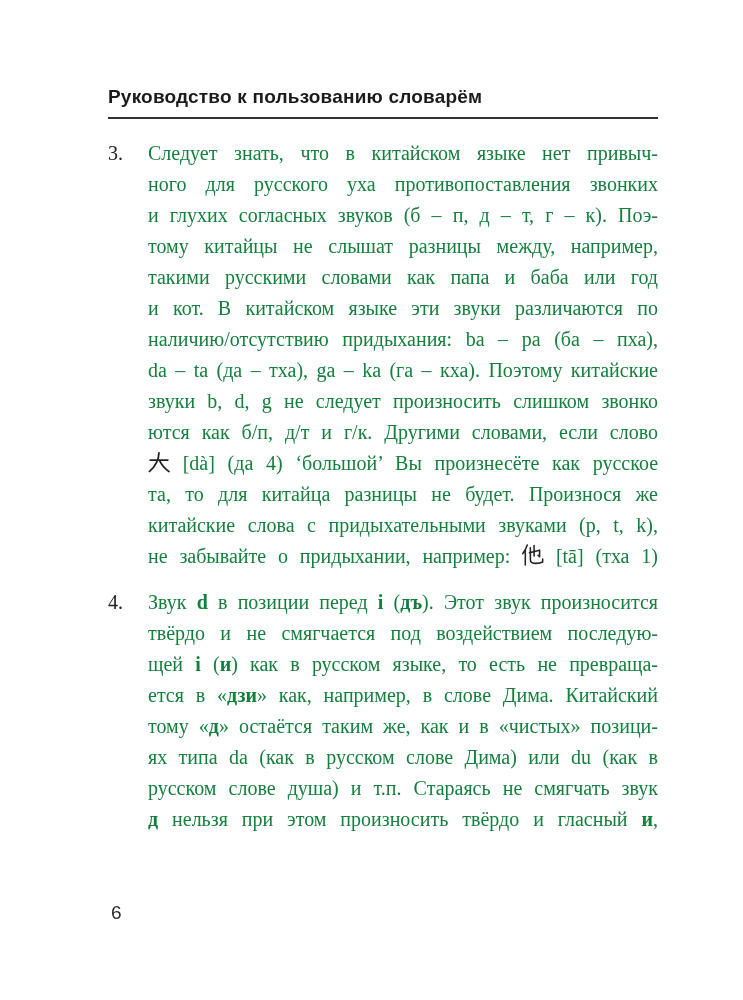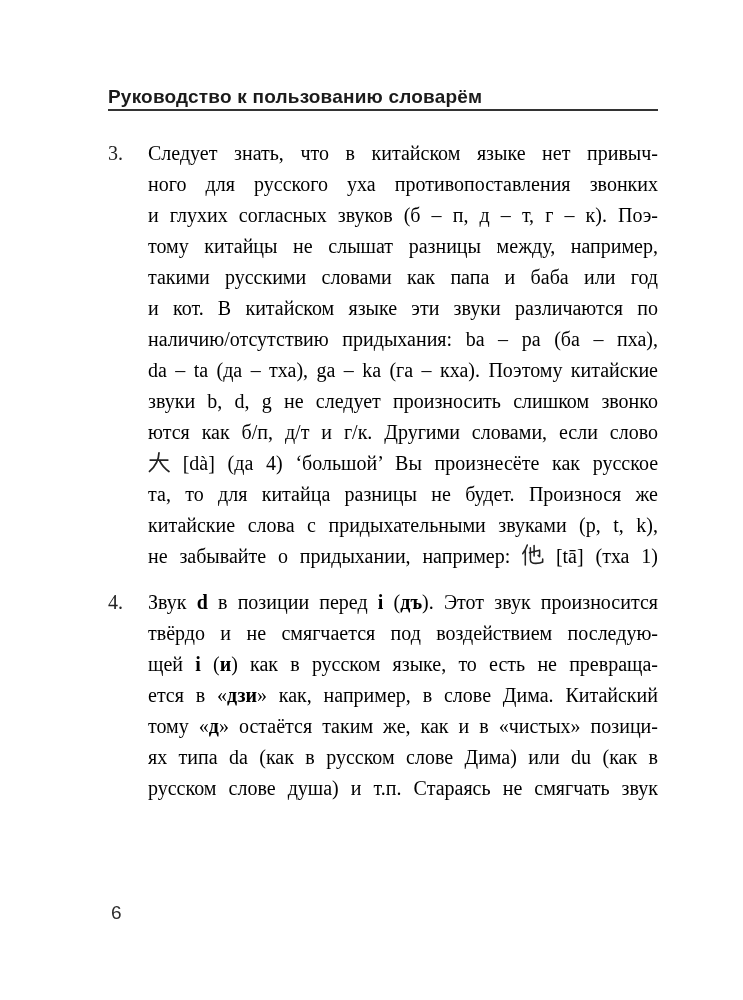--- a/index.html
+++ b/index.html
@@ -14,20 +14,21 @@
     width: 743px;
     height: 1000px;
     background: #ffffff;
     overflow: hidden;
   }
   .header {
     position: absolute;
     left: 108px;
     top: 85px;
     width: 550px;
+    padding-bottom: 8px;
     border-bottom: 2px solid #333333;
   }
   .header-text {
     font-family: "Liberation Sans", sans-serif;
     font-weight: bold;
     font-size: 19px;
     line-height: 24px;
     color: #1b1b1b;
     letter-spacing: 0.2px;
   }
@@ -45,21 +46,21 @@
     font-size: 20px;
     line-height: 31px;
     color: #232323;
   }
   .lines { width: 510px; flex: 0 0 510px; }
   .line {
     font-size: 20px;
     line-height: 31px;
     text-align: justify;
     text-align-last: justify;
-    color: #000000;
+    color: #15803d;
   }
   .line.line-end { text-align-last: left; }
   .run-i { }
   .run-b { font-weight: bold; }
   .run-bi { font-weight: bold; }
   .hanzi {
     display: inline-block;
     width: 22px;
     height: 22px;
     vertical-align: -3px;
@@ -113,20 +114,21 @@
     <section class="para">
       <div class="num">4.</div>
       <div class="lines">
           <div class="line"><span>Звук </span><span class="run-b">d</span><span> в позиции перед </span><span class="run-b">i</span><span> (</span><span class="run-b">дъ</span><span>). Этот звук произносится</span></div>
           <div class="line"><span>твёрдо и не смягчается под воздействием последую-</span></div>
           <div class="line"><span>щей </span><span class="run-b">i</span><span> (</span><span class="run-b">и</span><span>) как в русском языке, то есть не превраща-</span></div>
           <div class="line"><span>ется в «</span><span class="run-bi">дзи</span><span>» как, например, в слове Дима. Китайский</span></div>
           <div class="line"><span>тому «</span><span class="run-b">д</span><span>» остаётся таким же, как и в «чистых» позици-</span></div>
           <div class="line"><span>ях типа da (как в русском слове </span><span class="run-i">Дима</span><span>) или du (как в</span></div>
           <div class="line"><span>русском слове </span><span class="run-i">душа</span><span>) и т.п. Стараясь не смягчать звук</span></div>
+          <div class="line"><span class="run-b">д</span><span> нельзя при этом произносить твёрдо и гласный </span><span class="run-b">и</span><span>,</span></div>
         </div>
     </section>
 
   </main>
 
   <footer>
     <div class="folio">6</div>
   </footer>
 
 </div>

